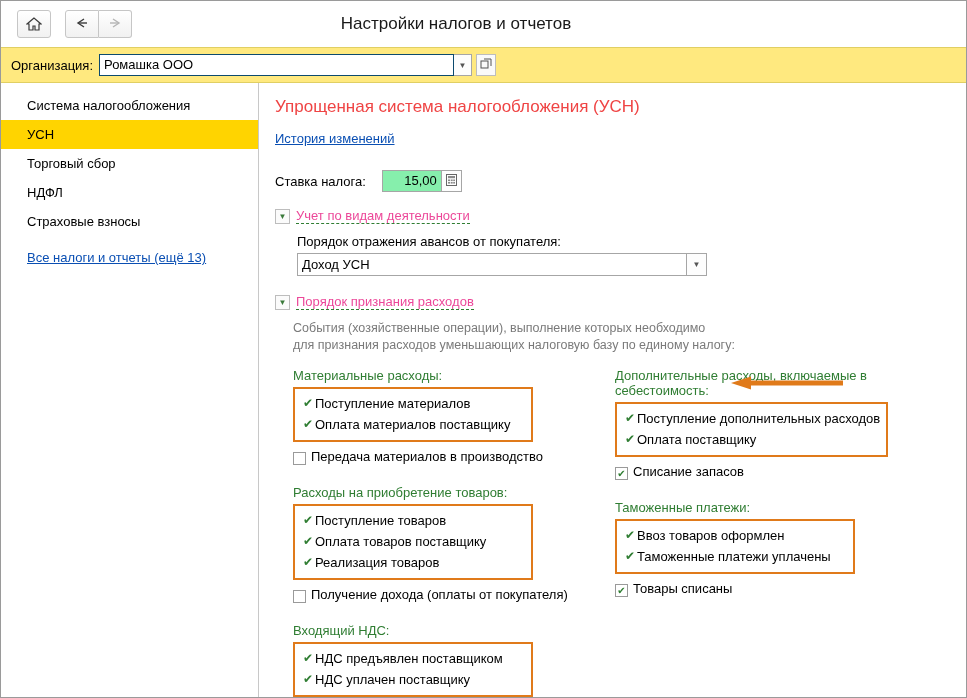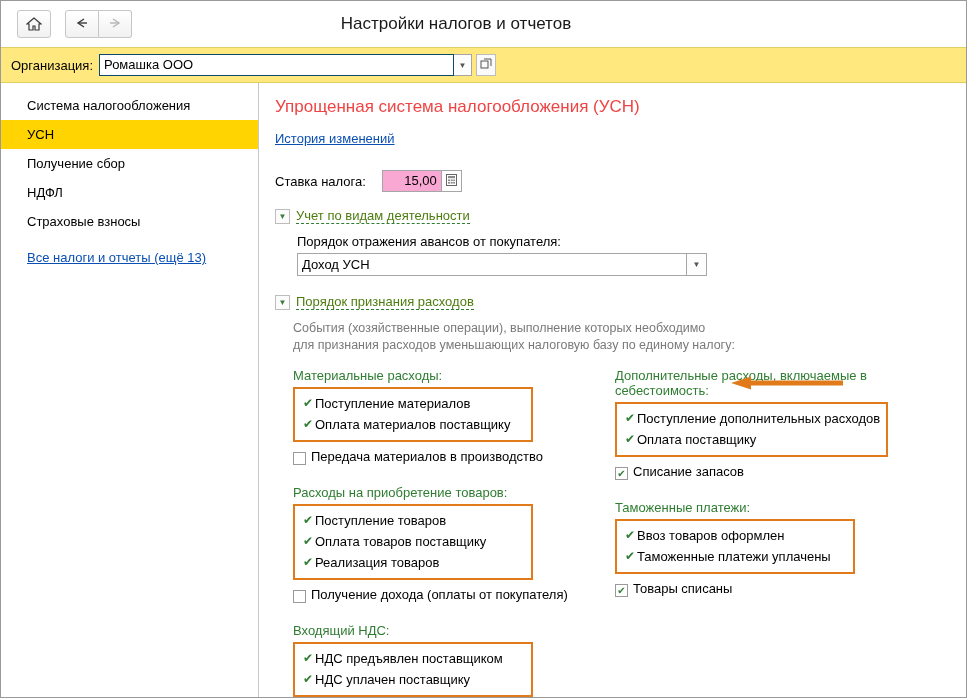--- a/index.html
+++ b/index.html
@@ -189,21 +189,21 @@
   .rate-row .lbl {
     font-size: 13px;
     margin-right: 16px;
   }
   .rate-input {
     width: 60px;
     height: 22px;
     line-height: 22px;
     box-sizing: border-box;
     border: 1px solid #a6a6a6;
-    background: #f9a8d4;
+    background: #86efac;
     text-align: right;
     padding-right: 4px;
     font-family: "Liberation Sans", sans-serif;
     font-size: 13px;
     outline: none;
   }
   .rate-btn {
     width: 20px;
     height: 22px;
     box-sizing: border-box;
@@ -229,21 +229,21 @@
     background: #fbfbfb;
     display: flex;
     align-items: center;
     justify-content: center;
     font-size: 8px;
     color: #3a7a3a;
     margin-right: 6px;
     cursor: pointer;
   }
   .group-title {
-    color: #4d7c0f;
+    color: #ec4899;
     font-size: 13px;
     border-bottom: 1px dashed #2f7d32;
     cursor: pointer;
   }
   .sub-label {
     margin: 10px 0 4px 22px;
     font-size: 13px;
     color: #000;
   }
   .combo {
@@ -408,21 +408,21 @@
         </span>
       </div>
     </div>
   </div>
 
   <div class="content">
 
     <div class="sidebar">
       <div class="side-item">Система налогообложения</div>
       <div class="side-item active">УСН</div>
-      <div class="side-item">Получение сбор</div>
+      <div class="side-item">Торговый сбор</div>
       <div class="side-item">НДФЛ</div>
       <div class="side-item">Страховые взносы</div>
       <div class="side-link">
         <a>Все налоги и отчеты (ещё 13)</a>
       </div>
     </div>
 
     <div class="main">
       <div class="page-title">Упрощенная система налогообложения (УСН)</div>
       <a class="hist-link">История изменений</a>

